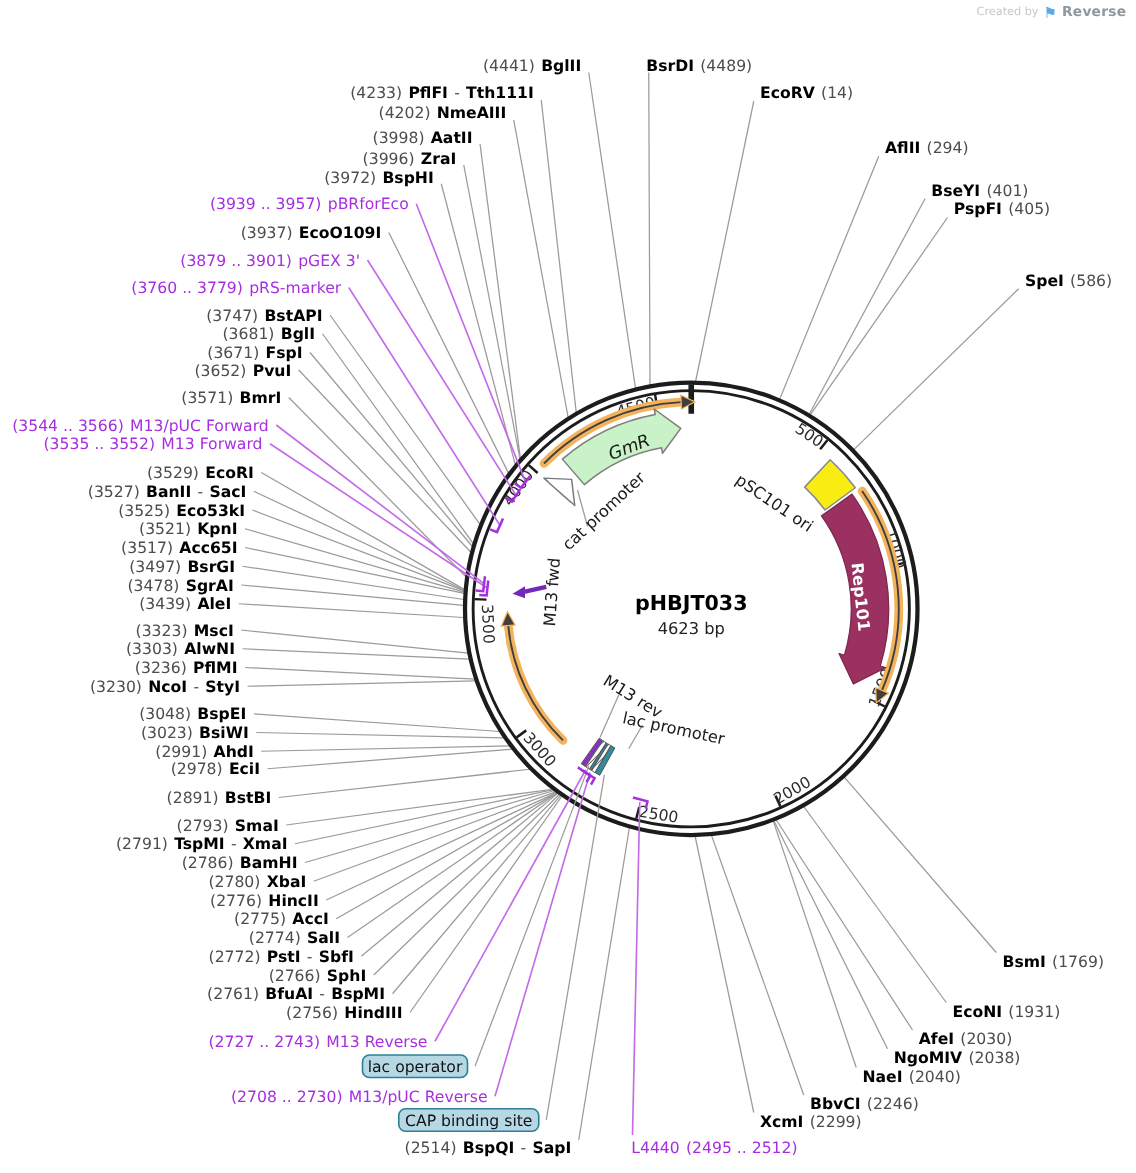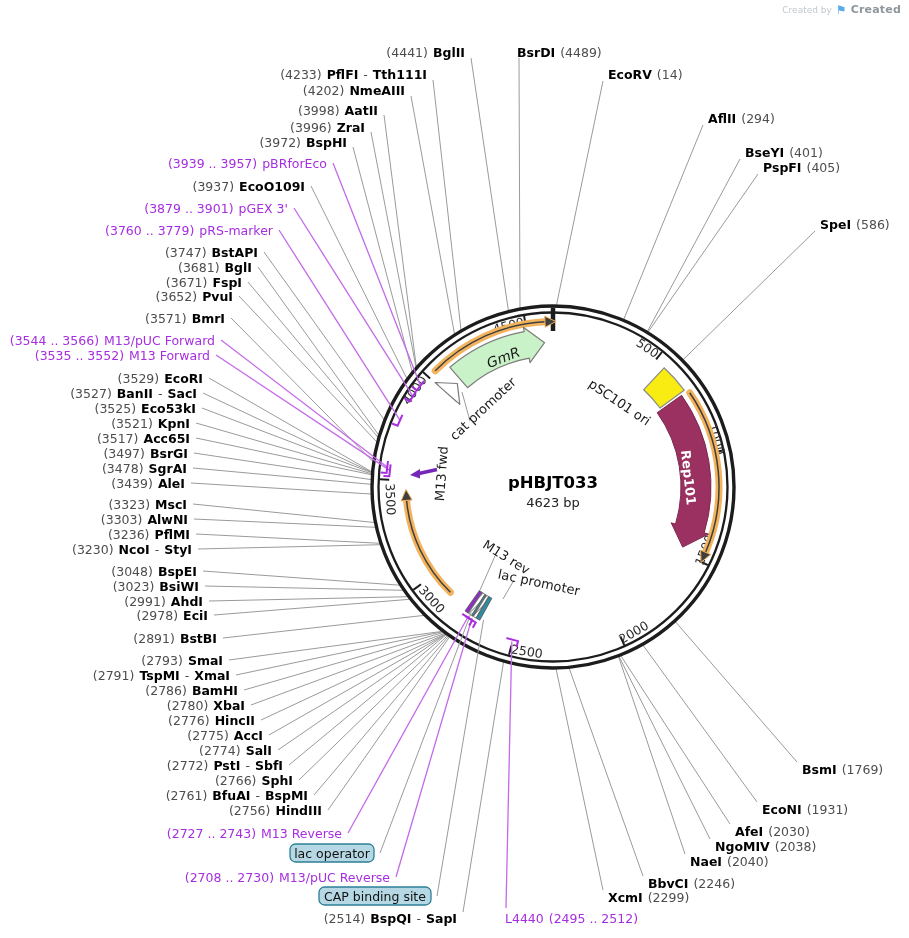--- a/index.html
+++ b/index.html
@@ -234,14 +234,14 @@
         <text x="648" y="887.5" text-anchor="start" font-size="12.5" font-family="&quot;DejaVu Sans&quot;, sans-serif"><tspan fill="#000000" font-weight="bold">BbvCI</tspan><tspan fill="#4d4d4d" dx="5">(2246)</tspan></text>
         <text x="608" y="901.5" text-anchor="start" font-size="12.5" font-family="&quot;DejaVu Sans&quot;, sans-serif"><tspan fill="#000000" font-weight="bold">XcmI</tspan><tspan fill="#4d4d4d" dx="5">(2299)</tspan></text>
         <text x="553" y="488" text-anchor="middle" font-size="16.5" font-weight="bold" font-family="&quot;DejaVu Sans&quot;, sans-serif" fill="#000000">pHBJT033</text>
         <text x="553" y="507" text-anchor="middle" font-size="13" font-family="&quot;DejaVu Sans&quot;, sans-serif" fill="#222222">4623 bp</text>
       </g>
     </svg></div>
 
 <div class="watermark">
   <span class="wm-created">Created by</span>
   <span class="wm-flag">⚑</span>
-  <span class="wm-brand">Created</span>
+  <span class="wm-brand">Reverse</span>
 </div>
 
 </body></html>

